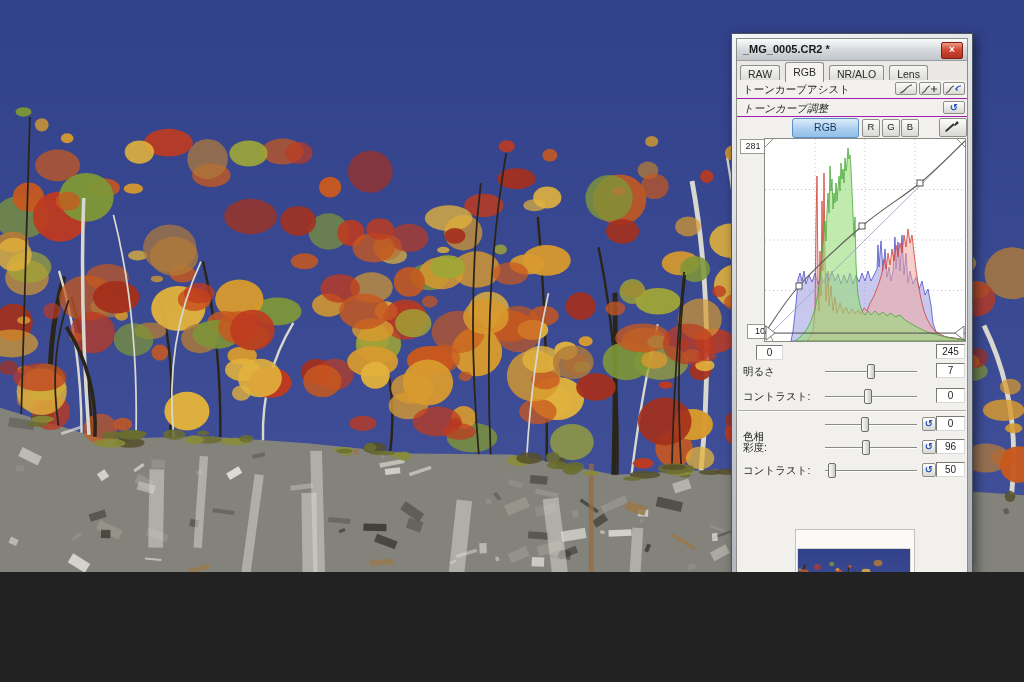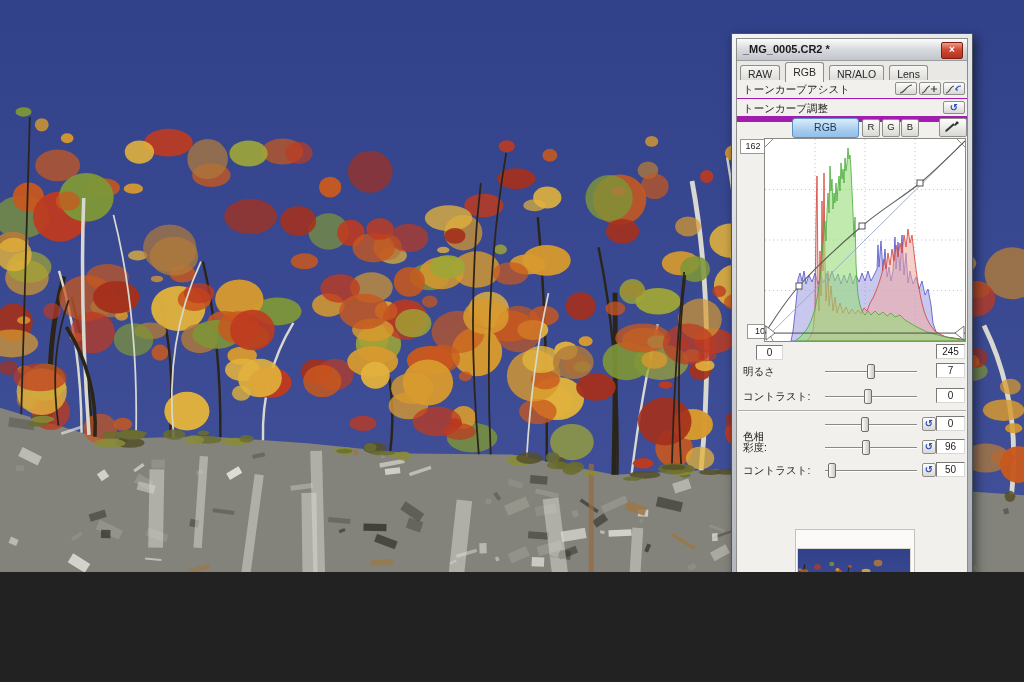--- a/index.html
+++ b/index.html
@@ -23,21 +23,21 @@
              border:1px solid #7e1d10;color:#fff;font-size:10px;line-height:13px;
              text-align:center;font-weight:bold;cursor:default;}
   .tabbar{position:absolute;left:0;top:22px;right:0;height:20px;
           border-bottom:1px solid #8f8f8a;background:#e9e8e5;padding-left:3px;box-sizing:border-box;}
   .tab{display:inline-block;position:relative;top:3px;height:16px;line-height:16px;
        padding:0 7px;margin-right:2px;font-size:10.5px;color:#2a2a2a;
        background:linear-gradient(#f6f6f4,#dad9d5);
        border:1px solid #8f8f8a;border-bottom:none;border-radius:3px 3px 0 0;}
   .tab.active{top:1px;height:19px;line-height:18px;background:#f4f3f0;z-index:2;}
   .row{position:absolute;left:0;right:0;}
-  .bar-row{border-bottom:6px solid #a21caf;background:#f1f0ed;}
+  .bar-row{border-bottom:1px solid #a21caf;background:#f1f0ed;}
   .row-label{position:absolute;left:6px;top:3px;font-size:10.5px;white-space:nowrap;}
   .mini-btn{position:absolute;height:13px;border:1px solid #8f8f8a;border-radius:2px;
             background:linear-gradient(#fdfdfc,#d9d8d4);box-sizing:border-box;}
   .mini-btn svg{display:block;margin:1px auto 0;}
   .undo-glyph{font-size:10px;line-height:11px;text-align:center;color:#2a52be;font-weight:bold;}
 
   .rgb-btn{position:absolute;left:55px;top:2px;width:65px;height:18px;border-radius:3px;
            border:1px solid #5a8fc4;background:linear-gradient(#dcecfa,#a8ccee 60%,#93bfe8);
            font-size:10.5px;text-align:center;line-height:16px;color:#173a5e;}
   .chan-btn{position:absolute;top:3px;width:16px;height:16px;border:1px solid #8f8f8a;border-radius:2px;
@@ -627,42 +627,42 @@
             </svg>
         </div>
         <div class="mini-btn" style="left:206px;top:2px;width:22px;">
           <svg width="18" height="10">
               <path d="M1,9 C4,9 6,2 9,2" fill="none" stroke="#444" stroke-width="1.2"></path>
               <path d="M16,2 c-3,0 -5,2 -5,4 l0,-2 m0,2 l2,0" fill="none" stroke="#2a52be" stroke-width="1.2"></path>
             </svg>
         </div>
       </div>
 
-      <div class="row bar-row" style="top:60px;height:17px;">
+      <div class="row bar-row" style="top:60px;height:17px;font-style:italic;">
         <span class="row-label">トーンカーブ調整</span>
         <div class="mini-btn undo-glyph" style="left:206px;top:2px;width:22px;">
           <span>↺</span>
         </div>
       </div>
 
       <div class="row" style="top:77px;height:22px;">
         <div class="rgb-btn">RGB</div>
         <div class="chan-btn" style="left:125px;">R</div>
         <div class="chan-btn" style="left:145px;">G</div>
         <div class="chan-btn" style="left:164px;">B</div>
         <div class="dropper-btn">
           <svg width="24" height="15">
               <path d="M6,12 L14,5" stroke="#333" stroke-width="2"></path>
               <path d="M14,6 l3,-4 l2,2 l-4,3 z" fill="#333"></path>
               <path d="M5,13 l2,-1 l-1,-1 z" fill="#333"></path>
             </svg>
         </div>
       </div>
 
-      <div class="num-chip" style="left:3px;top:100px;">162</div>
+      <div class="num-chip" style="left:3px;top:100px;">281</div>
       <div class="num-chip" style="left:10px;top:285px;">10</div>
       <svg class="graph" id="graph-svg" viewBox="0 0 200 202">
           <line x1="50" y1="0" x2="50" y2="202" stroke="#c4c4c0" stroke-dasharray="1,3"></line>
           <line x1="0" y1="50.5" x2="200" y2="50.5" stroke="#c4c4c0" stroke-dasharray="1,3"></line>
           <line x1="100" y1="0" x2="100" y2="202" stroke="#c4c4c0" stroke-dasharray="1,3"></line>
           <line x1="0" y1="101" x2="200" y2="101" stroke="#c4c4c0" stroke-dasharray="1,3"></line>
           <line x1="150" y1="0" x2="150" y2="202" stroke="#c4c4c0" stroke-dasharray="1,3"></line>
           <line x1="0" y1="151.5" x2="200" y2="151.5" stroke="#c4c4c0" stroke-dasharray="1,3"></line>
           <path d="M26,202 L26,202 L28,192 L30,174 L32,154 L33,140 L35,134 L37,142 L39,132 L41,145 L44,136 L47,143 L50,134 L53,145 L56,137 L59,144 L62,134 L64,142 L67,132 L70,142 L73,135 L76,145 L79,136 L82,144 L85,134 L88,145 L91,136 L94,143 L97,134 L100,142 L103,132 L106,142 L109,136 L112,130 L113,106 L114,128 L116,102 L118,132 L120,110 L122,138 L124,128 L126,142 L128,132 L130,98 L131,130 L133,103 L135,132 L137,96 L139,136 L141,114 L143,144 L145,132 L148,145 L151,138 L154,150 L157,142 L160,156 L163,150 L166,166 L168,184 L171,193 L175,196 L181,198 L188,199 L195,200 L200,201 L200,202 Z" fill="#9a9ae2" fill-opacity="0.55" stroke="#5050c8" stroke-width="0.8"></path>
           <path d="M42,202 L42,202 L45,198 L48,192 L50,172 L51,82 L52,37 L53,142 L54,172 L55,112 L56,157 L57,62 L58,132 L59,34 L60,122 L61,162 L63,132 L64,167 L66,147 L68,172 L70,158 L72,174 L75,164 L78,174 L81,168 L84,175 L87,170 L90,175 L93,171 L96,175 L99,169 L102,172 L105,164 L108,159 L111,152 L114,144 L117,134 L119,120 L121,130 L123,114 L125,126 L127,110 L129,122 L131,106 L133,118 L135,104 L137,114 L139,96 L141,108 L143,90 L145,104 L147,96 L149,114 L151,130 L153,144 L156,160 L159,172 L162,180 L166,187 L170,192 L175,195 L181,198 L188,199 L194,200 L200,201 L200,202 Z" fill="#f0a8a0" fill-opacity="0.55" stroke="#d04038" stroke-width="0.8"></path>

